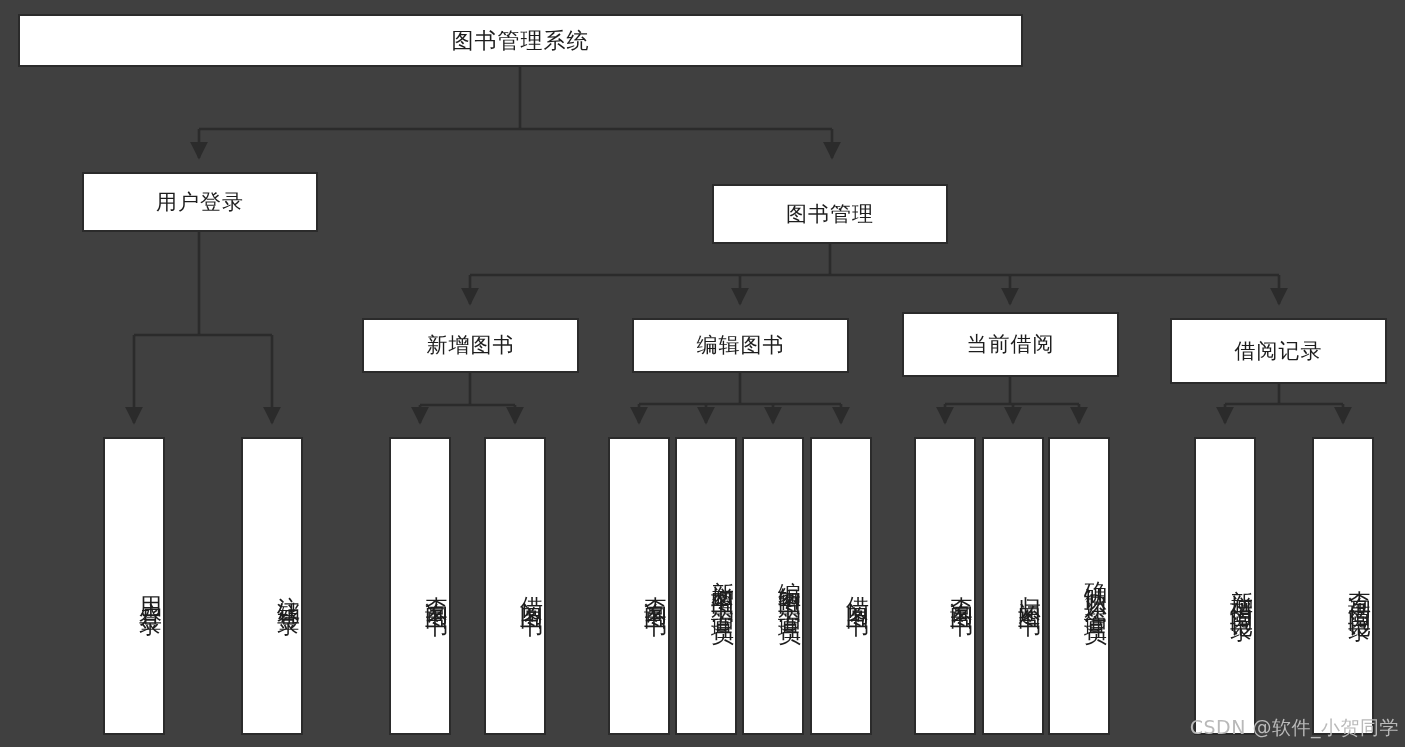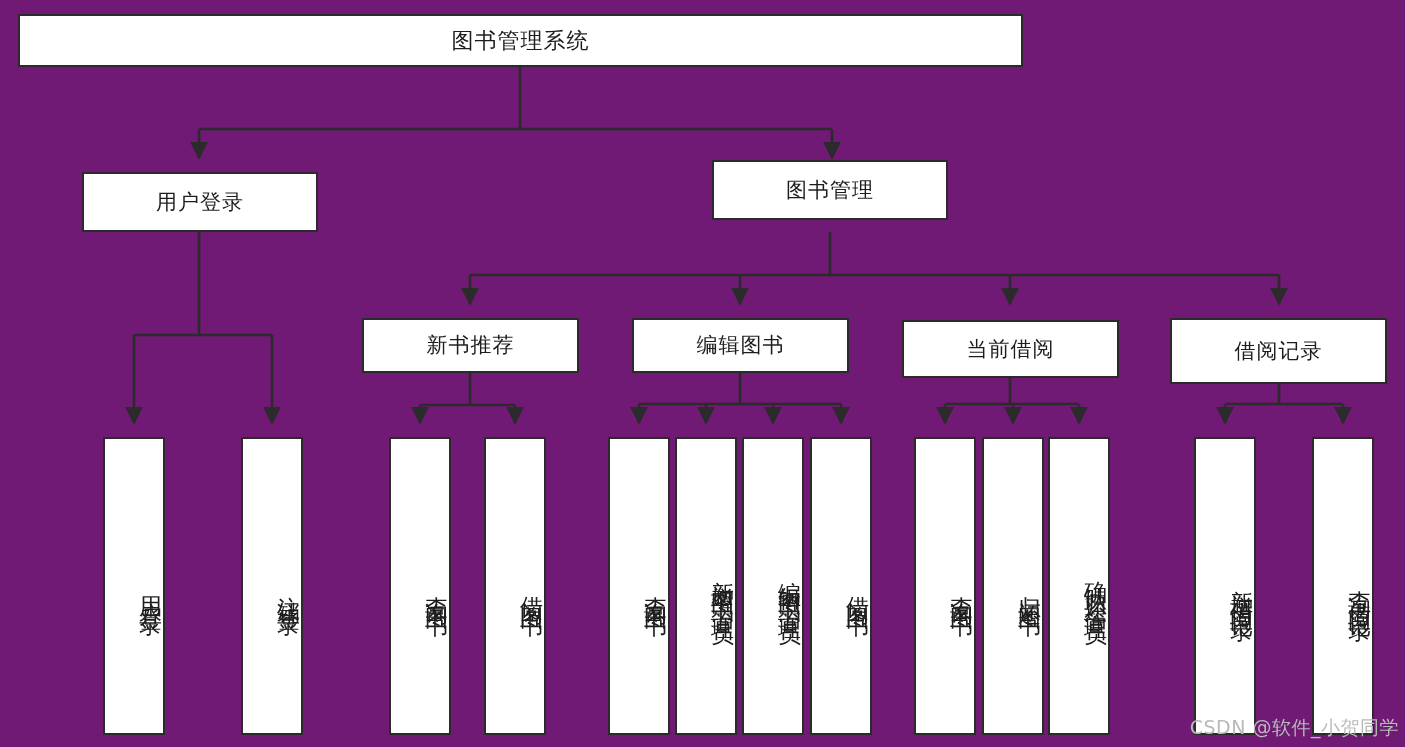--- a/index.html
+++ b/index.html
@@ -1,20 +1,20 @@
 <!DOCTYPE html>
 <html><head>
 <meta charset="utf-8">
 <style>
   html,body{margin:0;padding:0;background:#ffffff;}
   body{
     width:1405px;height:747px;overflow:hidden;
     font-family:"DejaVu Sans","Liberation Sans",sans-serif;
   }
-  #stage{position:relative;width:1405px;height:747px;background:#701a75;}
+  #stage{position:relative;width:1405px;height:747px;background:#404040;}
   svg#wires{position:absolute;left:0;top:0;width:1405px;height:747px;}
   .node{
     position:absolute;box-sizing:border-box;
     border:2.5px solid #2b2b2b;background:#ffffff;
     display:flex;align-items:center;justify-content:center;
     color:#1d1d1d;
   }
   .node.h{ 
     font-size:21px;letter-spacing:1px;line-height:1;
   }
@@ -94,31 +94,31 @@
     </g>
   </svg>
 
   <div class="node h root" style="left:18px;top:14px;width:1005px;height:53px;">
     <span>图书管理系统</span>
   </div>
 
   <div class="node h" style="left:82px;top:172px;width:236px;height:60px;">
     <span>用户登录</span>
   </div>
-  <div class="node h" style="left:712px;top:160px;width:236px;height:60px;text-align:right;">
+  <div class="node h" style="left:712px;top:184px;width:236px;height:60px;text-align:right;">
     <span>图书管理</span>
   </div>
 
   <div class="node h" style="left:362px;top:318px;width:217px;height:55px;">
-    <span>新书推荐</span>
+    <span>新增图书</span>
   </div>
   <div class="node h" style="left:632px;top:318px;width:217px;height:55px;">
     <span>编辑图书</span>
   </div>
-  <div class="node h" style="left:902px;top:320px;width:217px;height:58px;">
+  <div class="node h" style="left:902px;top:312px;width:217px;height:65px;">
     <span>当前借阅</span>
   </div>
   <div class="node h" style="left:1170px;top:318px;width:217px;height:66px;">
     <span>借阅记录</span>
   </div>
 
   <div class="node v" style="left:103px;top:437px;width:62px;height:298px;">
     <span>用户登录</span>
   </div>
   <div class="node v" style="left:241px;top:437px;width:62px;height:298px;">

